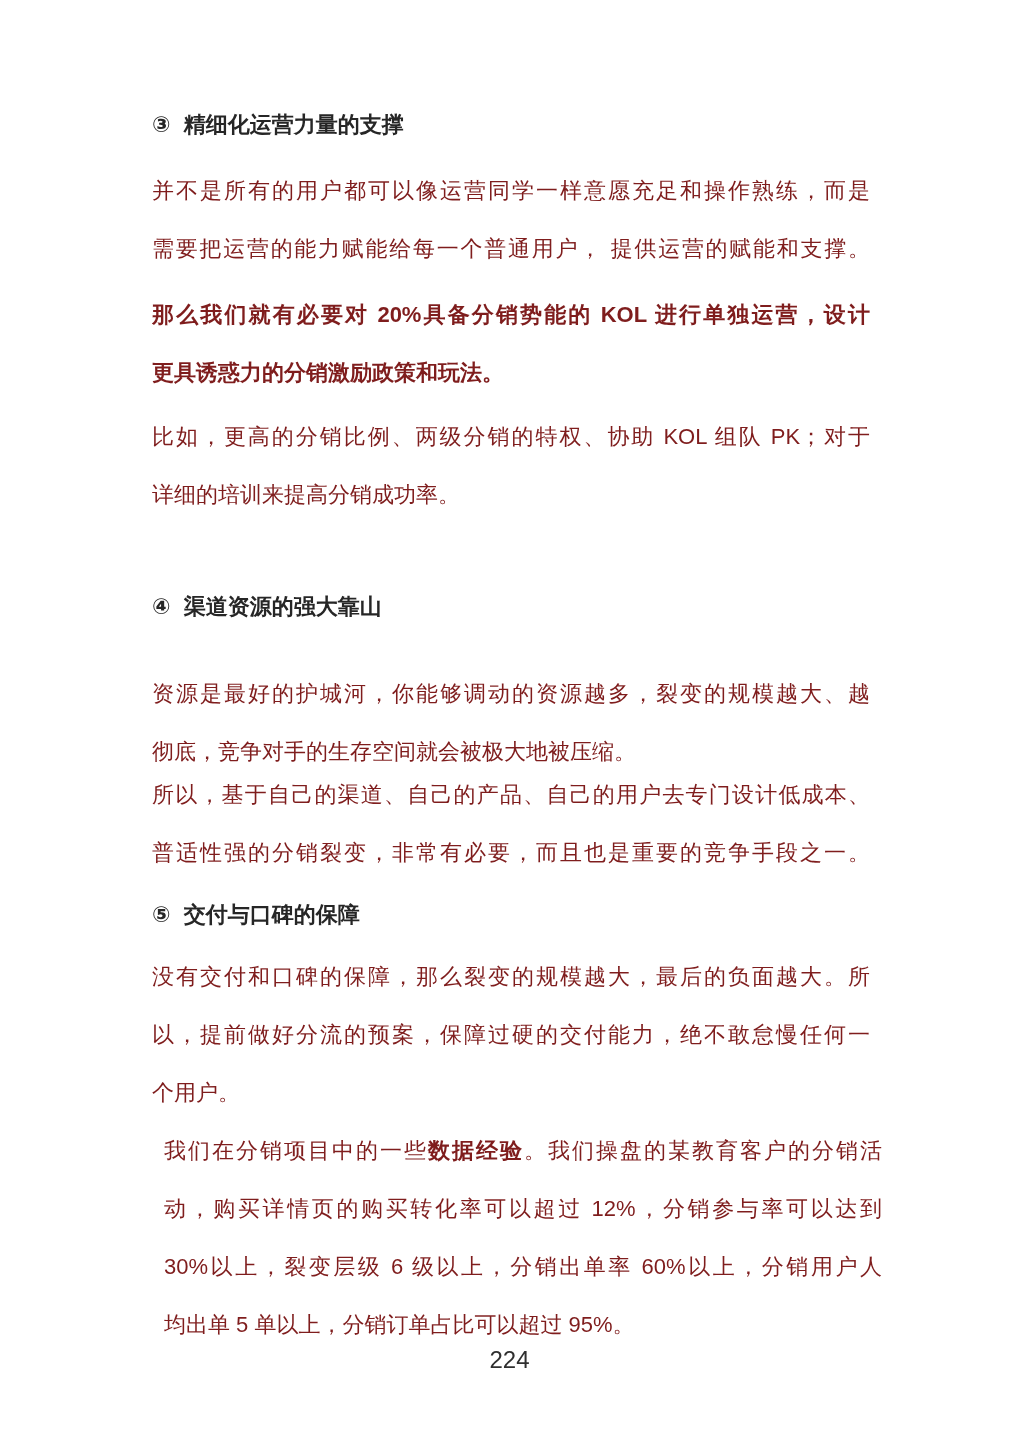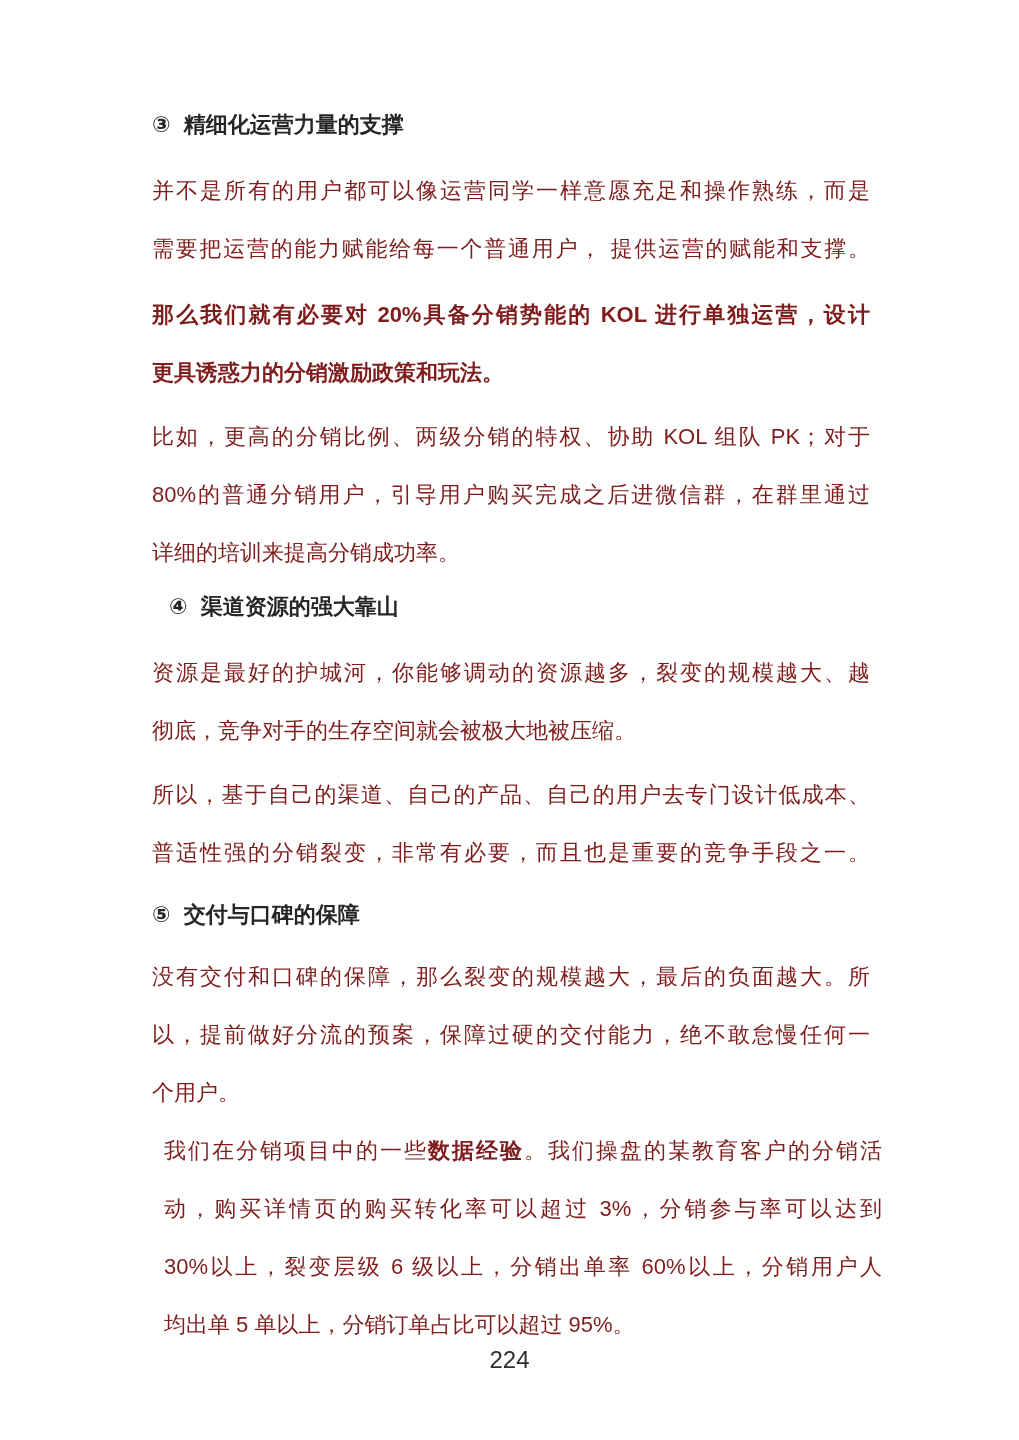--- a/index.html
+++ b/index.html
@@ -60,22 +60,22 @@
     text-align: center;
     text-align-last: center;
     font-size: 24px;
     color: #2f2f2f;
   }
   
   .pos-h1 { top: 96px; }
   .pos-p1 { top: 162px; }
   .pos-p2 { top: 286px; font-weight: bold; }
   .pos-p3 { top: 408px; }
-  .pos-h2 { top: 578px; margin-left: 17px; }
-  .pos-p4 { top: 644px; }
+  .pos-h2 { top: 578px; }
+  .pos-p4 { top: 665px; }
   .pos-p5 { top: 766px; }
   .pos-h3 { top: 886px; }
   .pos-p6 { top: 948px; }
   .pos-p7 { top: 1122px; margin-left: 12px; }
 </style>
 </head>
 <body>
 
 <div class="page">
 
@@ -88,21 +88,20 @@
     <div class="line">需要把运营的能力赋能给每一个普通用户， 提供运营的赋能和支撑。</div>
   </div>
 
   <div class="block pos-p2">
     <div class="line">那么我们就有必要对 20%具备分销势能的 KOL 进行单独运营，设计</div>
     <div class="line end">更具诱惑力的分销激励政策和玩法。</div>
   </div>
 
   <div class="block pos-p3">
     <div class="line">比如，更高的分销比例、两级分销的特权、协助 KOL 组队 PK；对于</div>
-    <div class="line">80%的普通分销用户，引导用户购买完成之后进微信群，在群里通过</div>
     <div class="line end">详细的培训来提高分销成功率。</div>
   </div>
 
   <div class="block heading pos-h2">
     <span class="marker">④</span><span>渠道资源的强大靠山</span>
   </div>
 
   <div class="block pos-p4">
     <div class="line">资源是最好的护城河，你能够调动的资源越多，裂变的规模越大、越</div>
     <div class="line end">彻底，竞争对手的生存空间就会被极大地被压缩。</div>
@@ -118,20 +117,20 @@
   </div>
 
   <div class="block pos-p6">
     <div class="line">没有交付和口碑的保障，那么裂变的规模越大，最后的负面越大。所</div>
     <div class="line">以，提前做好分流的预案，保障过硬的交付能力，绝不敢怠慢任何一</div>
     <div class="line end">个用户。</div>
   </div>
 
   <div class="block pos-p7">
     <div class="line"><span>我们在分销项目中的一些</span><span class="bold-seg">数据经验</span><span>。我们操盘的某教育客户的分销活</span></div>
-    <div class="line">动，购买详情页的购买转化率可以超过 3%，分销参与率可以达到</div>
+    <div class="line">动，购买详情页的购买转化率可以超过 12%，分销参与率可以达到</div>
     <div class="line">30%以上，裂变层级 6 级以上，分销出单率 60%以上，分销用户人</div>
     <div class="line end">均出单 5 单以上，分销订单占比可以超过 95%。</div>
   </div>
 
   <div class="pagenum">224</div>
 
 </div>
 
 </body></html>

